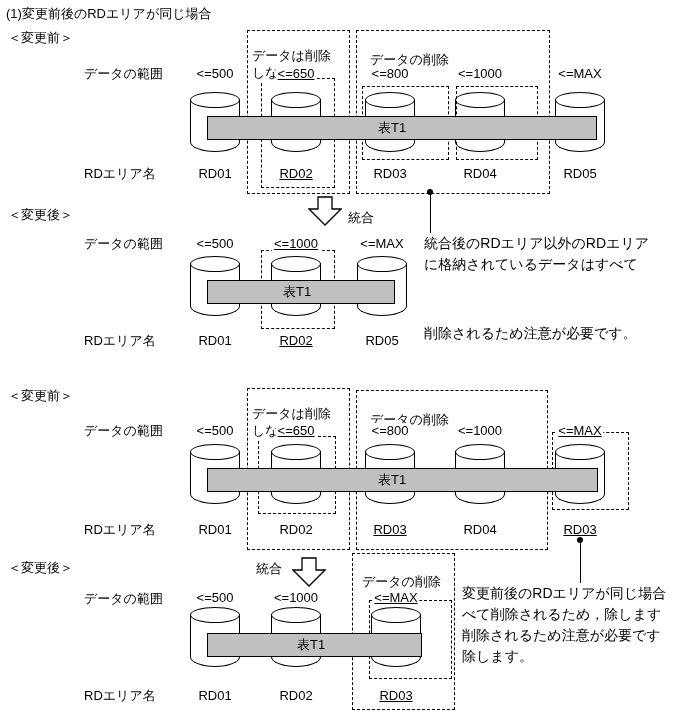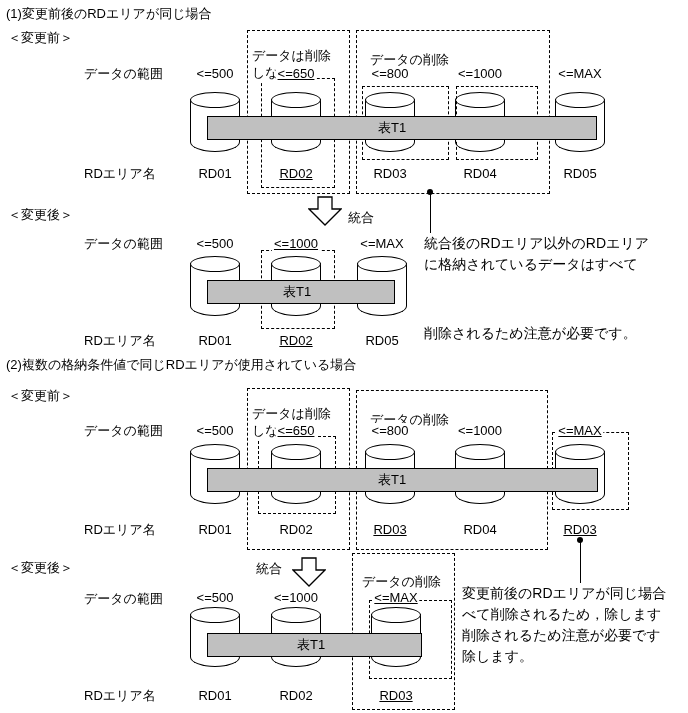--- a/index.html
+++ b/index.html
@@ -20,21 +20,20 @@
   .annot{position:absolute;z-index:7;font-size:14px;line-height:21px;white-space:pre;}
   .leader{position:absolute;width:1px;background:#000;z-index:6;}
   .dot{position:absolute;width:6px;height:6px;border-radius:50%;background:#000;z-index:6;}
   .arrow{position:absolute;z-index:6;}
 </style>
 </head>
 <body>
 
 <div class="canvas">
   <div class="heading" style="left:6px;top:6px;">(1)変更前後のRDエリアが同じ場合</div>
-  <div class="heading" style="left:6px;top:357px;">(2)複数の格納条件値で同じRDエリアが使用されている場合</div>
   <div id="diagram-root">
       <div class="lbl" style="left: 6px; top: 30px;">＜変更前＞</div>
       <div class="lbl" style="left: 82px; top: 66px;">データの範囲</div>
       <div class="lbl" style="left: 82px; top: 166px;">RDエリア名</div>
       <div class="dbox" style="left: 247px; top: 30px; width: 101px; height: 162px;"></div>
       <div class="dbox-label" style="left: 250px; top: 31px;">データは削除</div>
       <div class="dbox-label" style="left: 250px; top: 48px;">しない</div>
       <div class="dbox" style="left: 356px; top: 30px; width: 192px; height: 162px;"></div>
       <div class="dbox-label" style="left: 368px; top: 35px;">データの削除</div>
       <div class="dbox" style="left: 261px; top: 78px; width: 72px; height: 108px;"></div>

